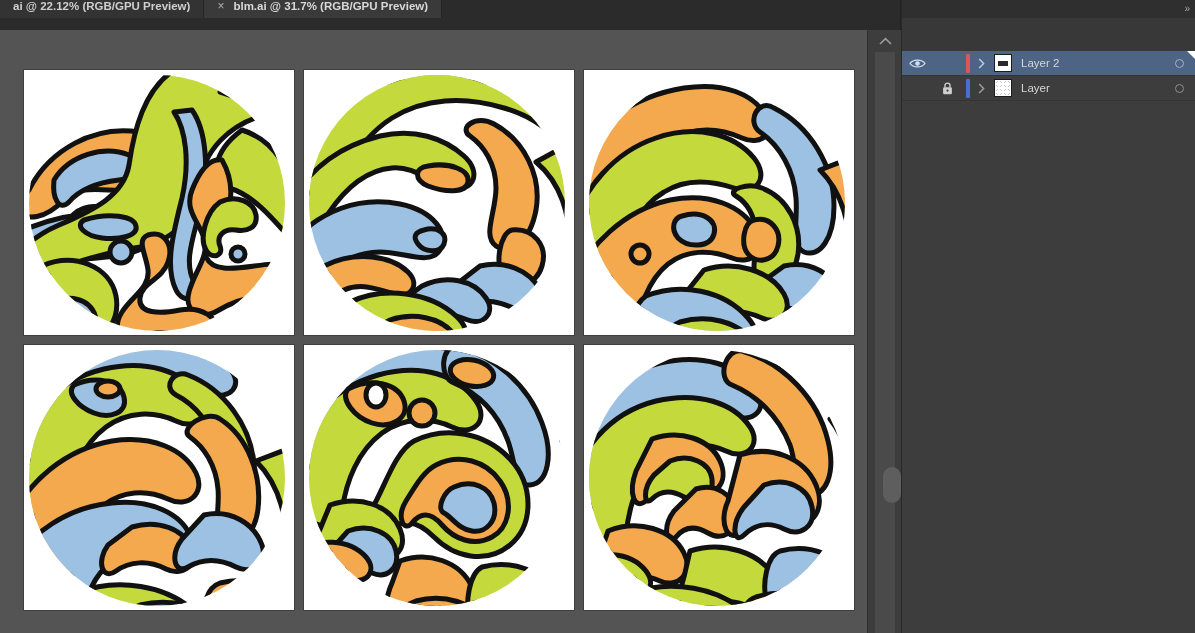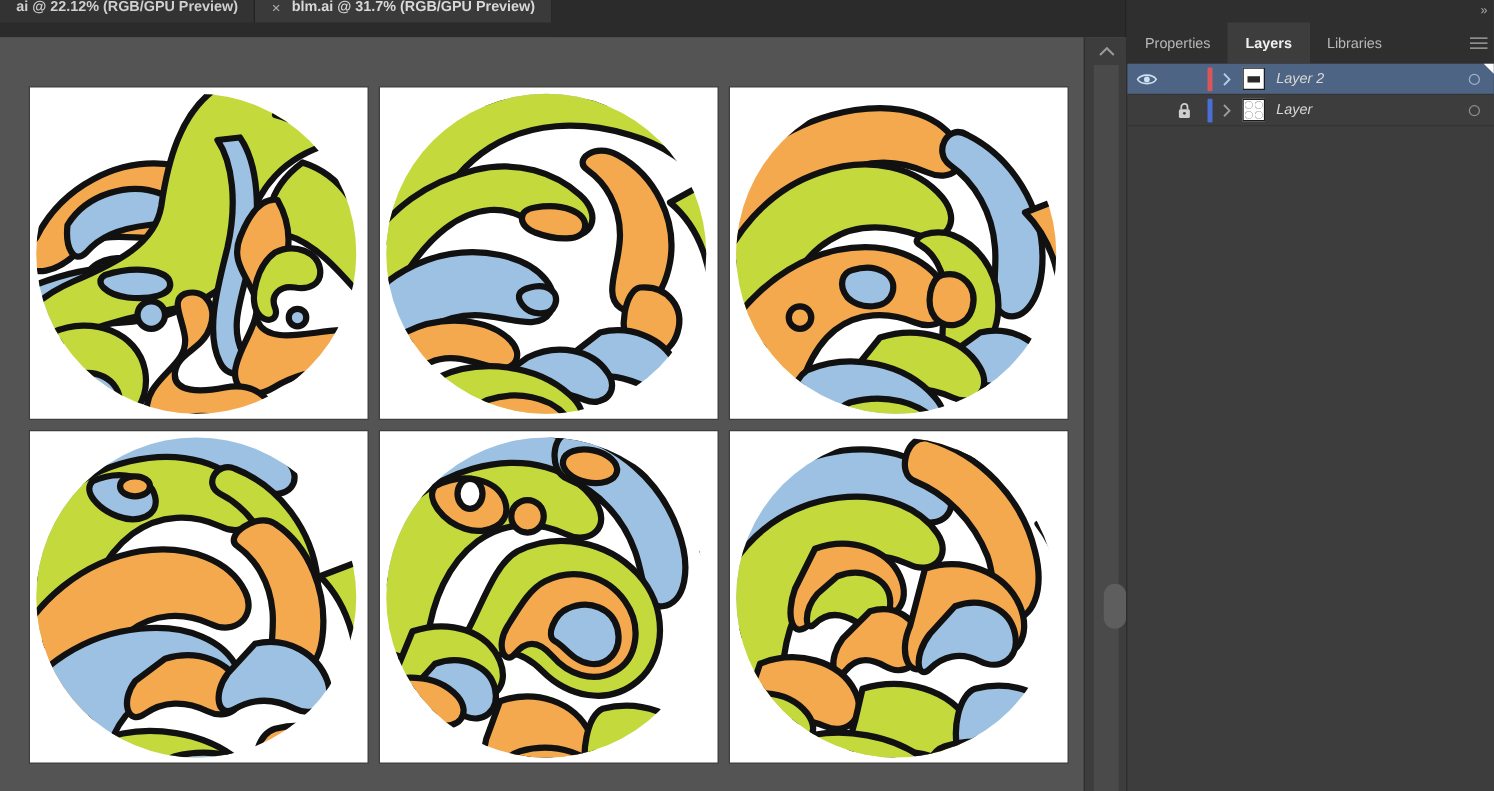--- a/index.html
+++ b/index.html
@@ -107,21 +107,21 @@
   }
 
   
   .layers-body {
     position:absolute; left:0; top:51px; width:294px; bottom:0;
     background:#3d3d3d;
   }
   .layer-row {
     position:relative; display:flex; align-items:center;
     height:25px; border-bottom:1px solid #343434;
-    font-size:11.5px; color:#d6d6d6;font-style:italic;
+    font-size:11.5px; color:#d6d6d6;
   }
   .layer-row.selected { background:#4e6484; }
   .lr-eye { width:30px; display:flex; align-items:center; justify-content:center; }
   .lr-lock { width:30px; display:flex; align-items:center; justify-content:center; }
   .lr-colorbar { width:4px; height:19px; margin-left:4px; border-radius:1px; }
   .lr-chev {
     width:22px; display:flex; align-items:center; justify-content:center;
     color:#a9bdd6; font-size:10px;
   }
   .lr-thumb {
@@ -364,39 +364,20 @@
       </div>
     </div>
   </div>
 
   <div class="dock">
 
     <div class="dock-topstrip">
       <span class="collapse-icon">»</span>
     </div>
 
-    <div class="panel-tabs">
-      <div class="ptab">
-        <span>Properties</span>
-      </div>
-      <div class="ptab active">
-        <span>Layers</span>
-      </div>
-      <div class="ptab">
-        <span>Libraries</span>
-      </div>
-      <div class="ptabs-fill"></div>
-      <div class="panel-menu">
-        <div class="hamburger">
-          <span></span>
-            <span></span>
-            <span></span>
-        </div>
-      </div>
-    </div>
 
     <div class="layers-body">
 
       <div class="layer-row selected">
         <div class="lr-eye">
           <svg class="eye-svg" width="17" height="11" viewBox="0 0 17 11">
             <path d="M1 5.5 C4 1 13 1 16 5.5 C13 10 4 10 1 5.5 Z" fill="none" stroke="#cfe0f2" stroke-width="1.3"></path>
             <circle cx="8.5" cy="5.5" r="2.3" fill="#cfe0f2"></circle>
           </svg>
         </div>

